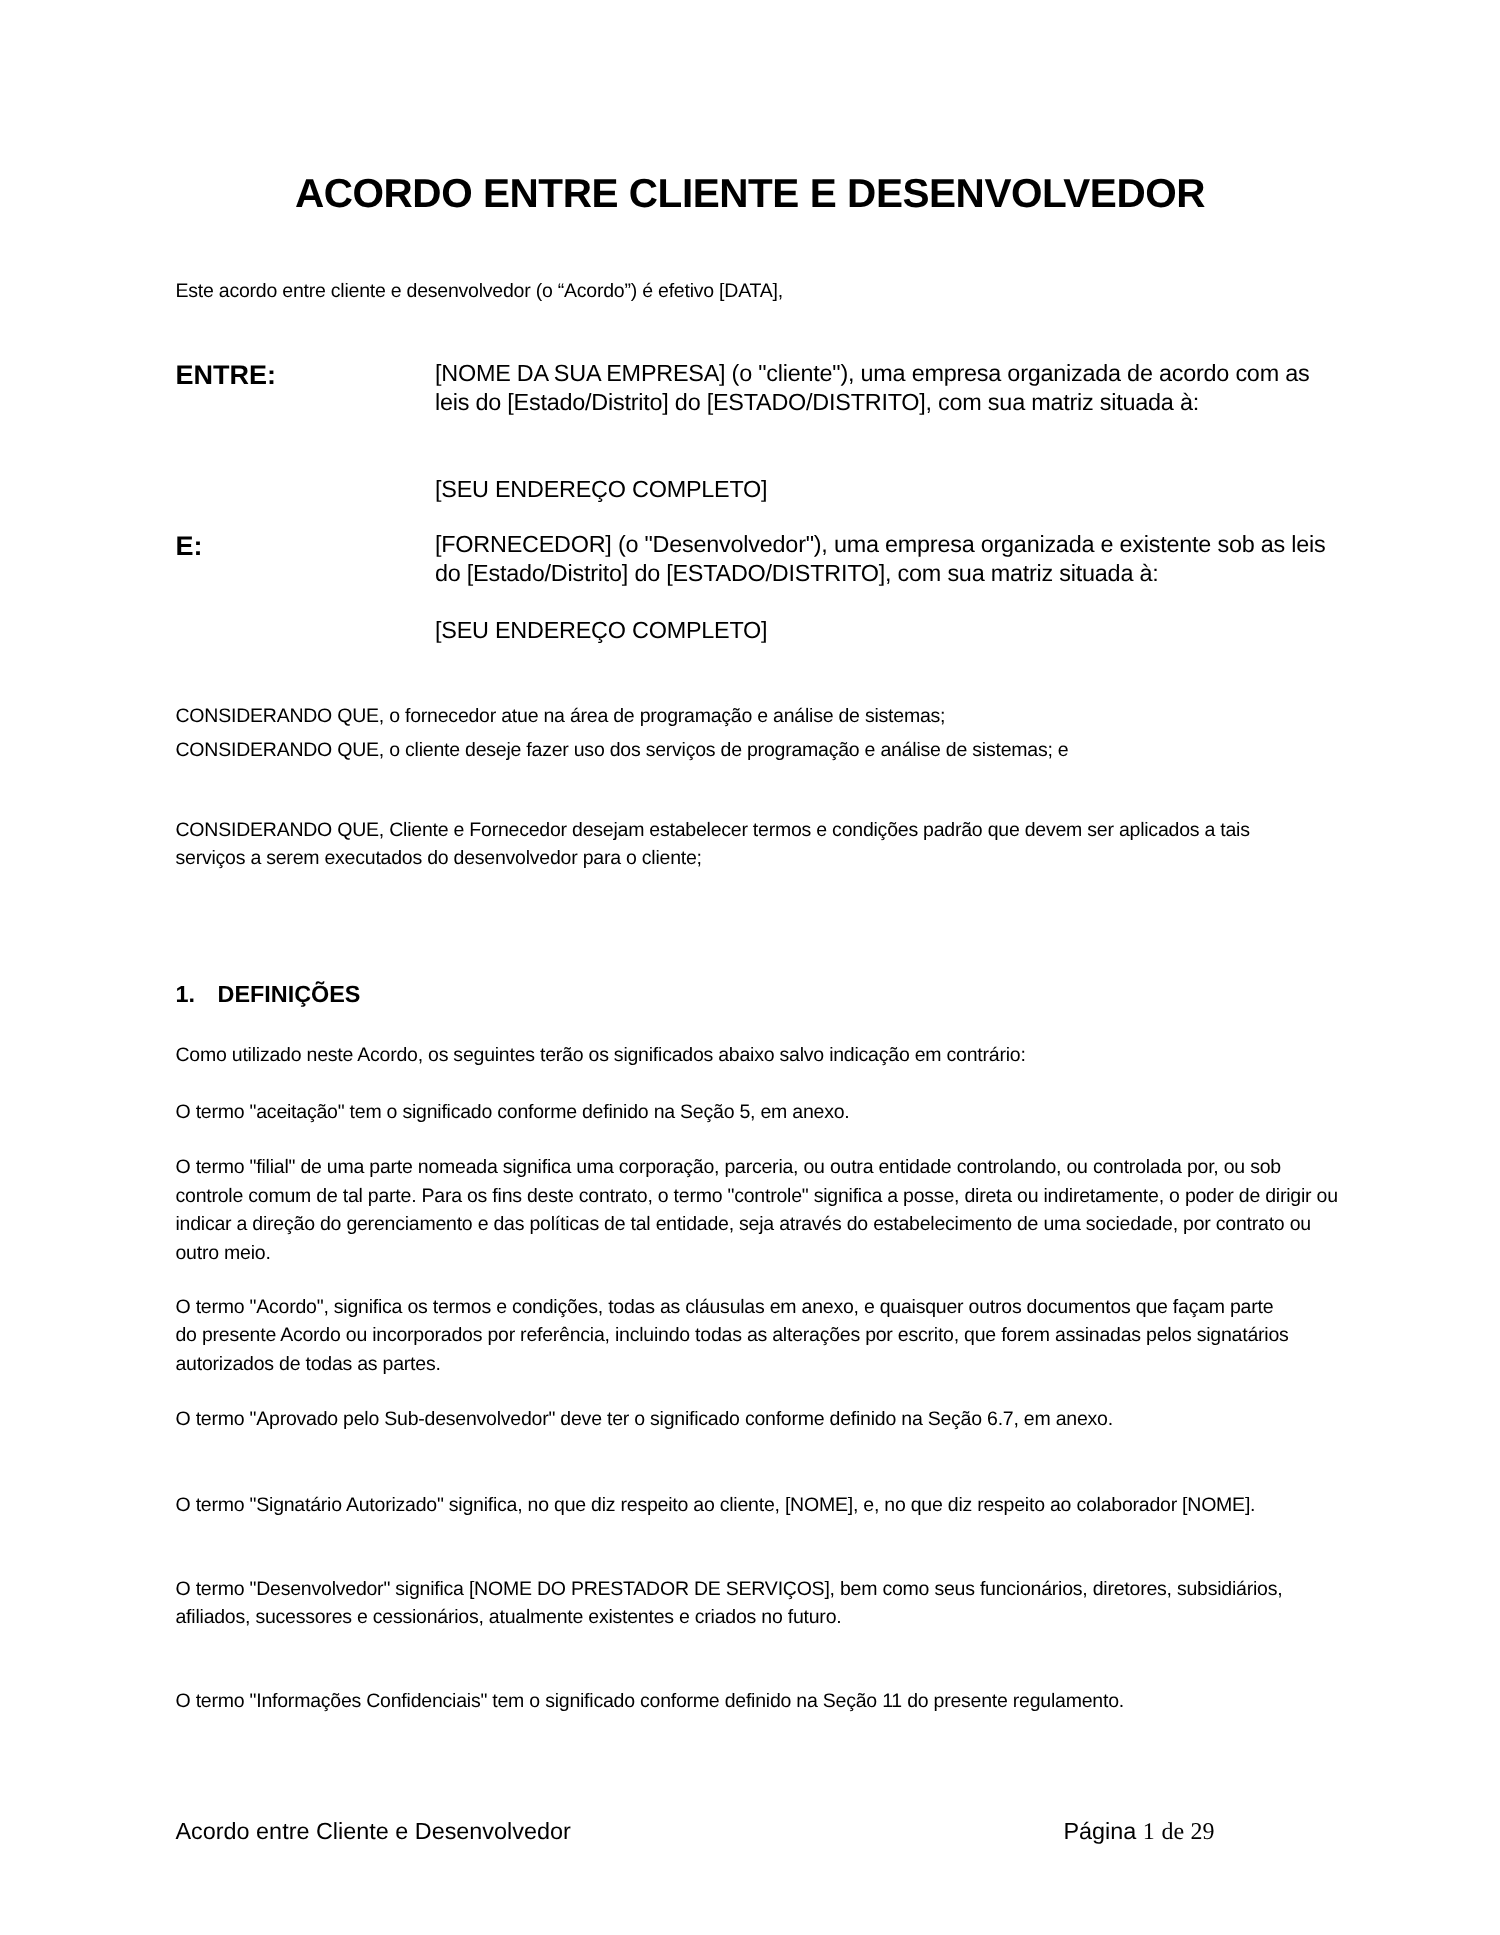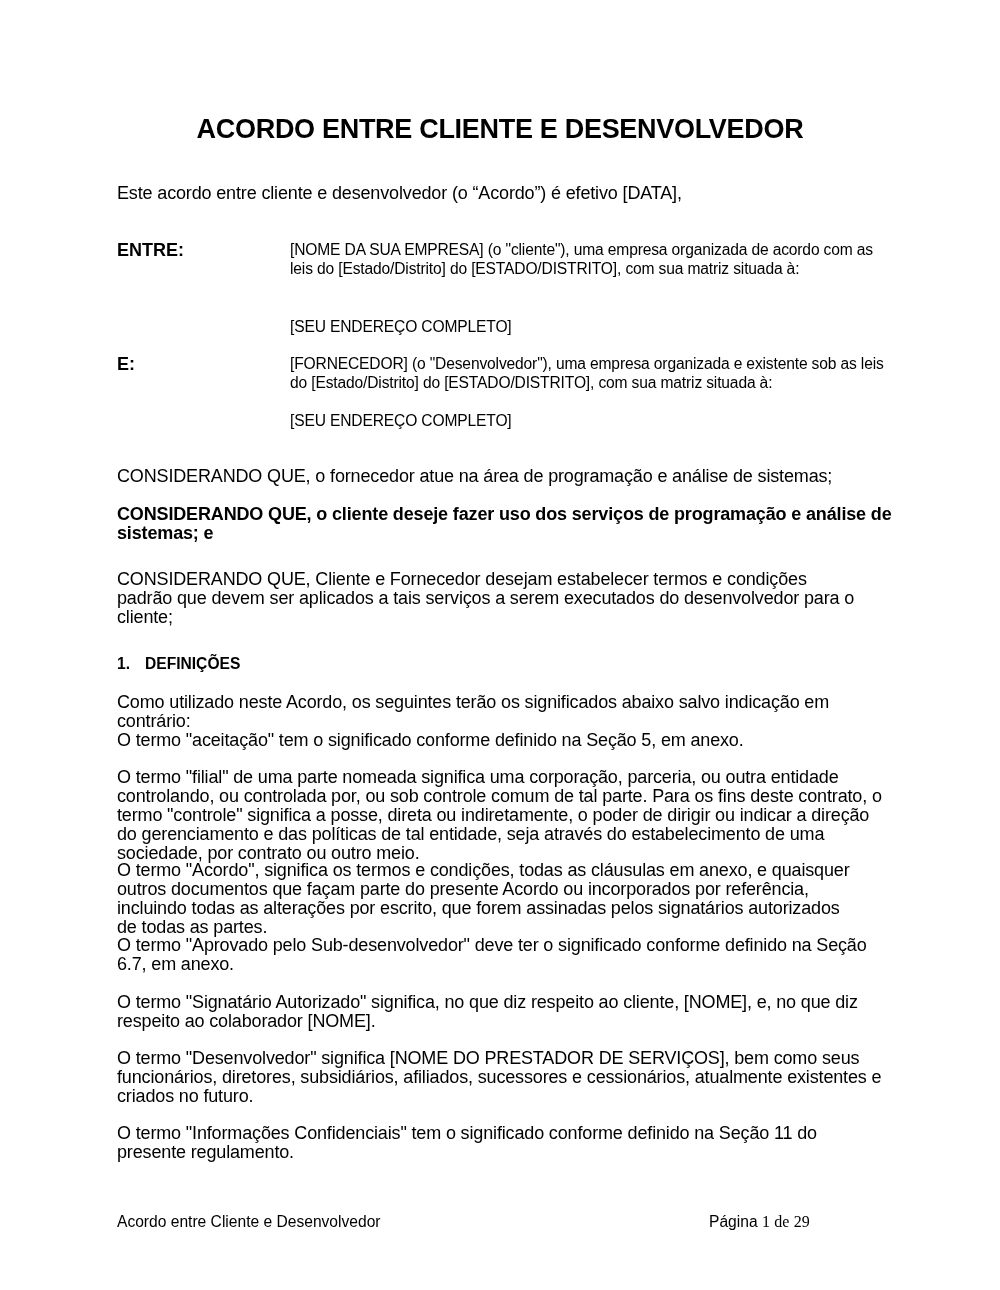--- a/index.html
+++ b/index.html
@@ -1,21 +1,21 @@
 <!DOCTYPE html>
 <html><head>
 <meta charset="utf-8">
 <style>
   html, body { margin: 0; padding: 0; background: #ffffff; }
   body { width: 1000px; height: 1290px; position: relative; overflow: hidden;
          font-family: "Liberation Sans", sans-serif; color: #000; }
   .page { position: absolute; left: 0; top: 0; width: 1000px; height: 1024px; }
   .title { position: absolute; left: 0; width: 1000px; top: 114px; text-align: center;
            font-size: 27px; font-weight: bold; letter-spacing: -0.3px; }
-  .p { position: absolute; left: 117px; width: 770px; font-size: 18px; line-height: 19px; letter-spacing: -0.15px; }
+  .p { position: absolute; left: 117px; width: 770px; font-size: 13px; line-height: 19px; letter-spacing: -0.15px; }
   .label { position: absolute; left: 117px; font-size: 18px; font-weight: bold; }
   .party { position: absolute; left: 290px; width: 600px; font-size: 15.6px; line-height: 19px; letter-spacing: -0.15px; }
   b { font-weight: normal; }
   .h1 { position: absolute; left: 117px; font-size: 15.6px; font-weight: bold; }
   .h1 .num { display: inline-block; width: 28px; }
   .footer-left { position: absolute; left: 117px; top: 1213px; font-size: 15.6px; }
   .footer-right { position: absolute; left: 709px; top: 1213px; font-size: 15.6px; }
   .serif { font-family: "Liberation Serif", serif; font-size: 16px; }
 </style>
 </head>
@@ -32,22 +32,22 @@
   </div>
   <div class="party" style="top:317px;">[SEU ENDEREÇO COMPLETO]</div>
 
   <div class="label" style="top:354px;">E:</div>
   <div class="party" style="top:354px;">
     <b>[FORNECEDOR]</b><span> (o "Desenvolvedor"), uma empresa organizada e existente sob as leis do [Estado/Distrito] do [ESTADO/DISTRITO], com sua matriz situada à:</span>
   </div>
   <div class="party" style="top:411px;">[SEU ENDEREÇO COMPLETO]</div>
 
   <div class="p" style="top:467px;">CONSIDERANDO QUE, o fornecedor atue na área de programação e análise de sistemas;</div>
-  <div class="p" style="top:505px; width:790px;font-weight:bold;">CONSIDERANDO QUE, o cliente deseje fazer uso dos serviços de programação e análise de sistemas; e</div>
-  <div class="p" style="top:543px; width:740px;margin-top:27px;">CONSIDERANDO QUE, Cliente e Fornecedor desejam estabelecer termos e condições padrão que devem ser aplicados a tais serviços a serem executados do desenvolvedor para o cliente;</div>
+  <div class="p" style="top:490px; width:790px;">CONSIDERANDO QUE, o cliente deseje fazer uso dos serviços de programação e análise de sistemas; e</div>
+  <div class="p" style="top:543px; width:740px;">CONSIDERANDO QUE, Cliente e Fornecedor desejam estabelecer termos e condições padrão que devem ser aplicados a tais serviços a serem executados do desenvolvedor para o cliente;</div>
 
   <div class="h1" style="top:655px;">
     <span class="num">1.</span><span>DEFINIÇÕES</span>
   </div>
 
   <div class="p" style="top:693px;">Como utilizado neste Acordo, os seguintes terão os significados abaixo salvo indicação em contrário:</div>
   <div class="p" style="top:731px;">O termo "aceitação" tem o significado conforme definido na Seção 5, em anexo.</div>
   <div class="p" style="top:768px; width:775px;">O termo "filial" de uma parte nomeada significa uma corporação, parceria, ou outra entidade controlando, ou controlada por, ou sob controle comum de tal parte. Para os fins deste contrato, o termo "controle" significa a posse, direta ou indiretamente, o poder de dirigir ou indicar a direção do gerenciamento e das políticas de tal entidade, seja através do estabelecimento de uma sociedade, por contrato ou outro meio.</div>
   <div class="p" style="top:861px; width:745px;">O termo "Acordo", significa os termos e condições, todas as cláusulas em anexo, e quaisquer outros documentos que façam parte do presente Acordo ou incorporados por referência, incluindo todas as alterações por escrito, que forem assinadas pelos signatários autorizados de todas as partes.</div>
   <div class="p" style="top:936px; width:765px;">O termo "Aprovado pelo Sub-desenvolvedor" deve ter o significado conforme definido na Seção 6.7, em anexo.</div>

